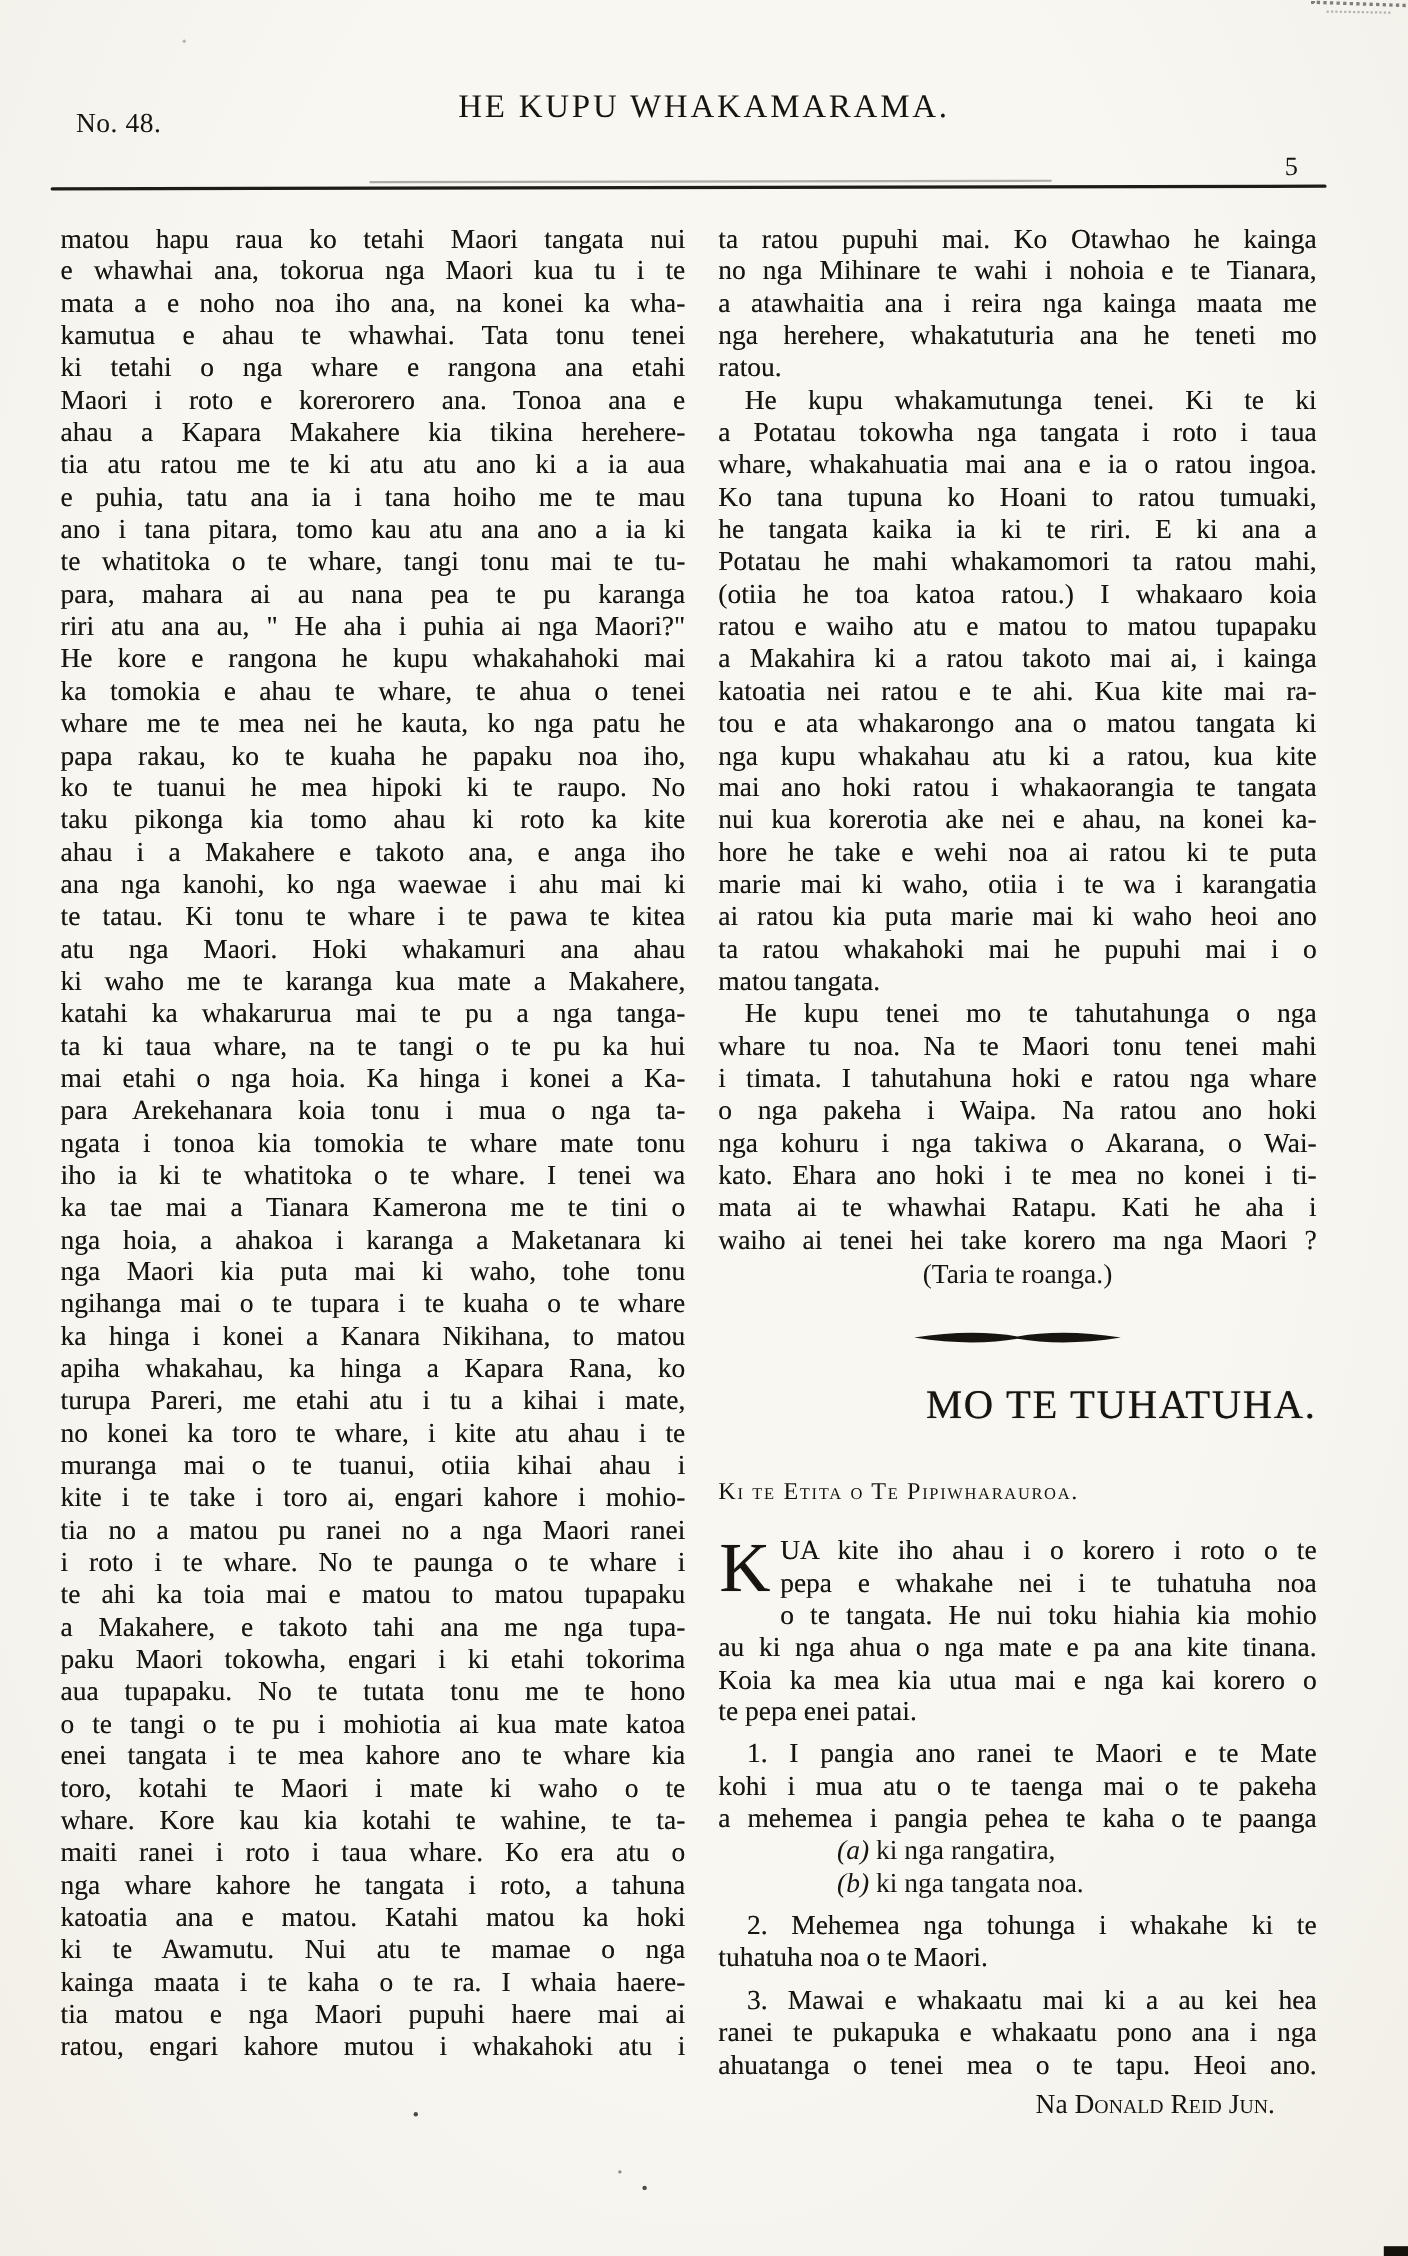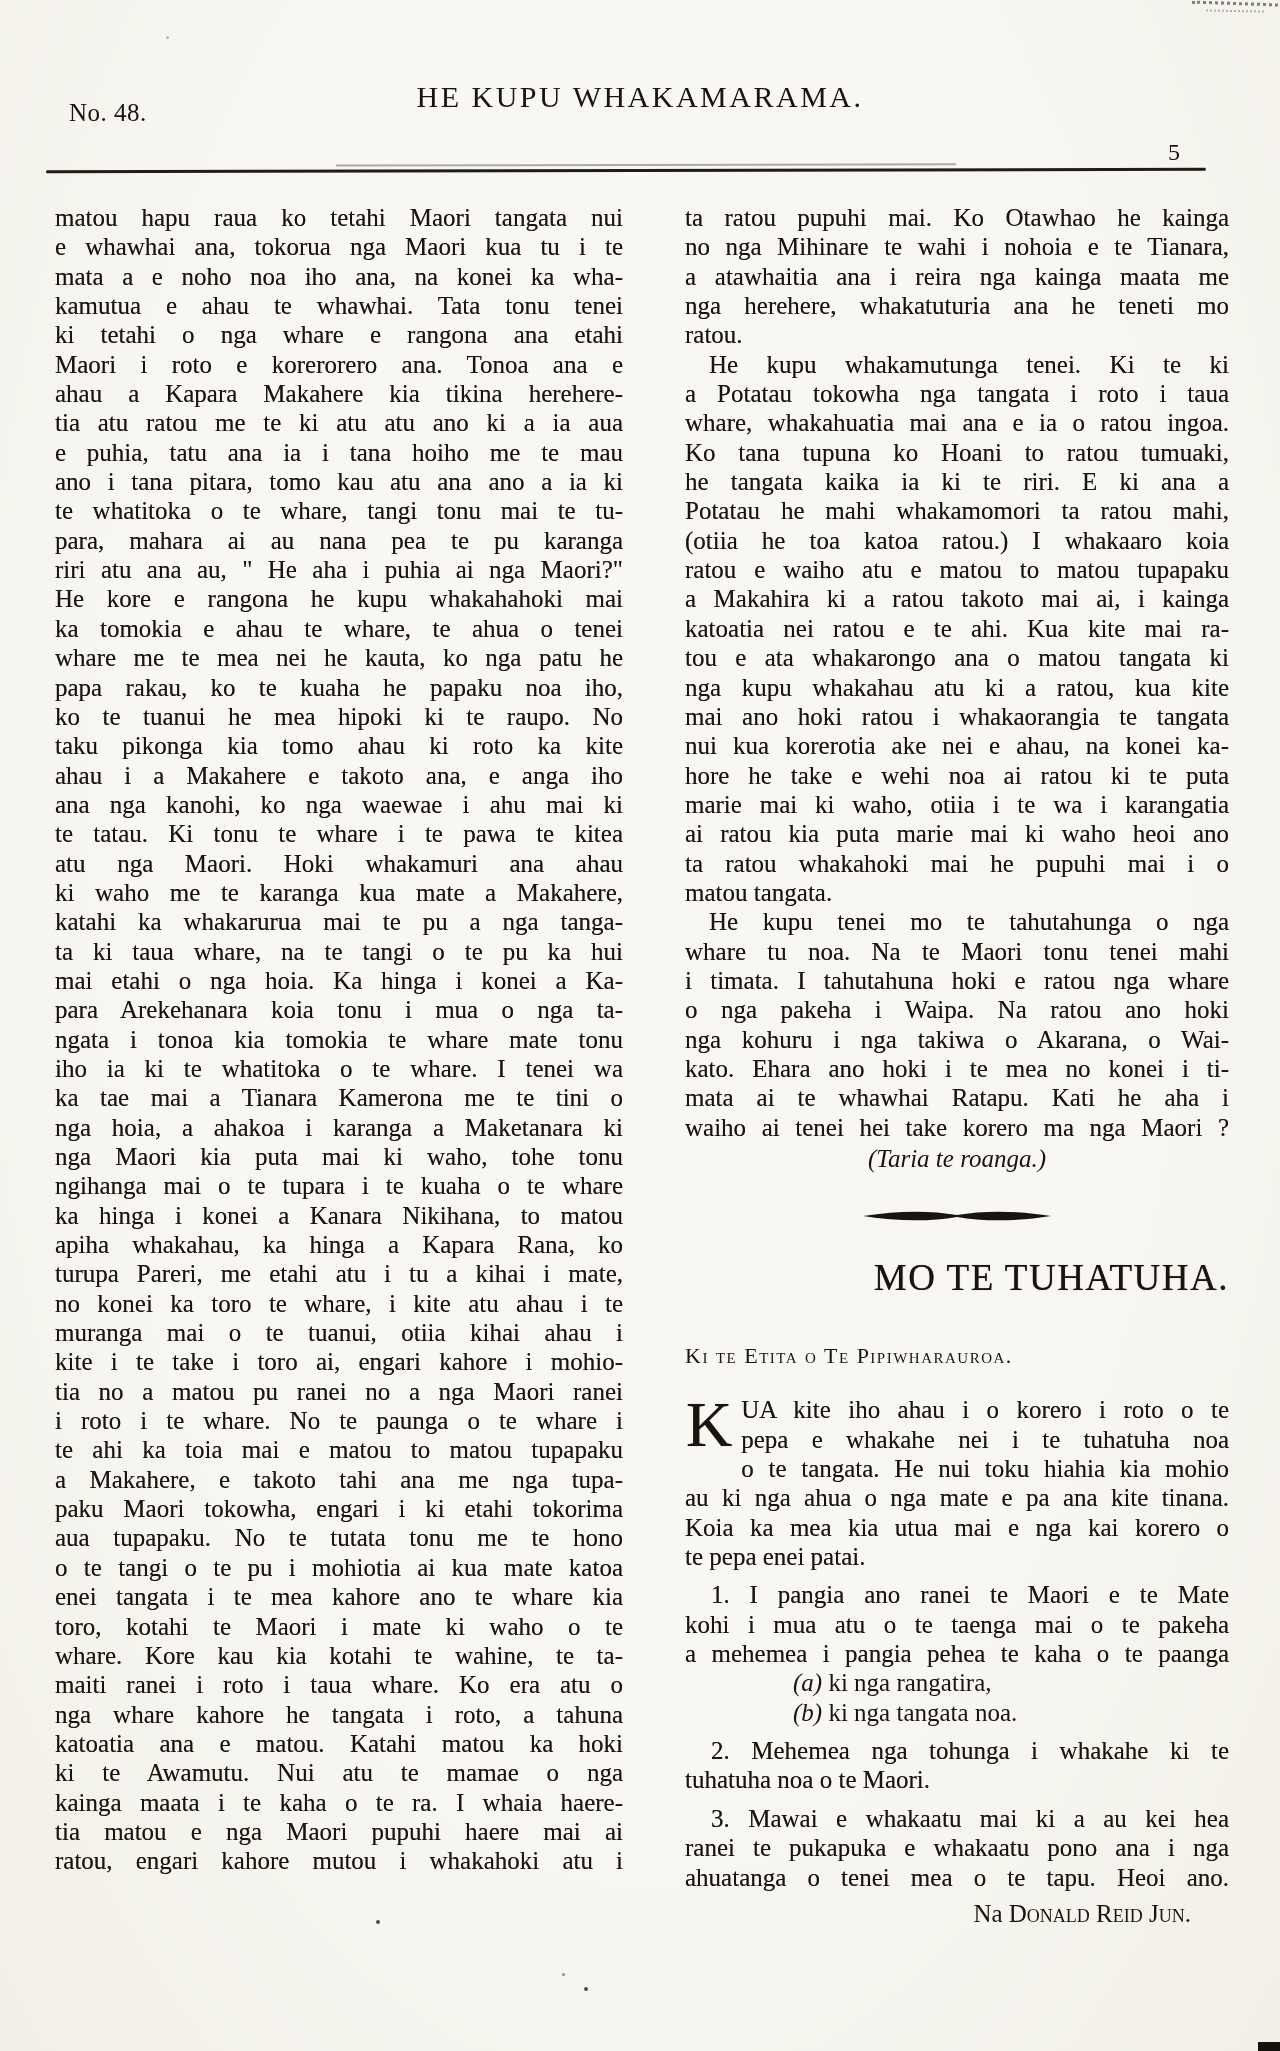--- a/index.html
+++ b/index.html
@@ -15,29 +15,29 @@
   }
   
   .hdr-issue{position:absolute;left:69px;top:99px;font-size:25px;letter-spacing:.5px;}
   .hdr-title{position:absolute;left:0;right:0;top:80px;text-align:center;font-size:30px;letter-spacing:2.5px;}
   .hdr-page{position:absolute;left:1168px;top:139px;font-size:24px;}
   .hdr-rule{position:absolute;left:46px;top:169px;width:1160px;height:3px;background:#201c16;border-radius:2px;transform:rotate(-.12deg);}
   .hdr-rule:after{content:"";position:absolute;left:290px;top:-5px;width:620px;height:2px;background:rgba(32,28,22,.35);}
   
   .col{position:absolute;top:203px;font-size:25px;}
   #col-left{left:55px;width:568px;}
-  #col-right{left:653px;width:544px;margin-left:32px;}
+  #col-right{left:653px;width:544px;}
   .tline{height:var(--lh);line-height:var(--lh);text-align:justify;text-align-last:justify;
          text-shadow:0 0 .5px rgba(24,20,14,.55);overflow:hidden;}
   .tline.noj{text-align-last:left;}
   .tline.ind{text-indent:24px;}
   .question .tline.ind{text-indent:26px;}
   .para,.question{margin:0;}
   
-  .cont-note{margin-top:2px;text-align:center;font-style:italic;font-size:25px;height:var(--lh);line-height:var(--lh);}
+  .cont-note{margin-top:2px;text-align:center;font-size:25px;height:var(--lh);line-height:var(--lh);}
   .divider{display:block;margin:36px auto 0;}
   .sec-heading{margin-top:33px;text-align:right;font-weight:normal;font-size:37px;letter-spacing:1.5px;
                text-shadow:0 0 .7px rgba(24,20,14,.8);}
   .salutation{margin-top:44px;text-align:left;font-size:22px;font-variant:small-caps;letter-spacing:1.5px;}
   
   .opening{margin-top:26px;}
   .dropcap{float:left;font-size:64px;line-height:55px;height:57px;padding:2px 9px 0 1px;
            text-shadow:0 0 .7px rgba(24,20,14,.8);}
   .question{margin-top:9px;}
   .sub-item{height:var(--lh);line-height:var(--lh);padding-left:108px;}

